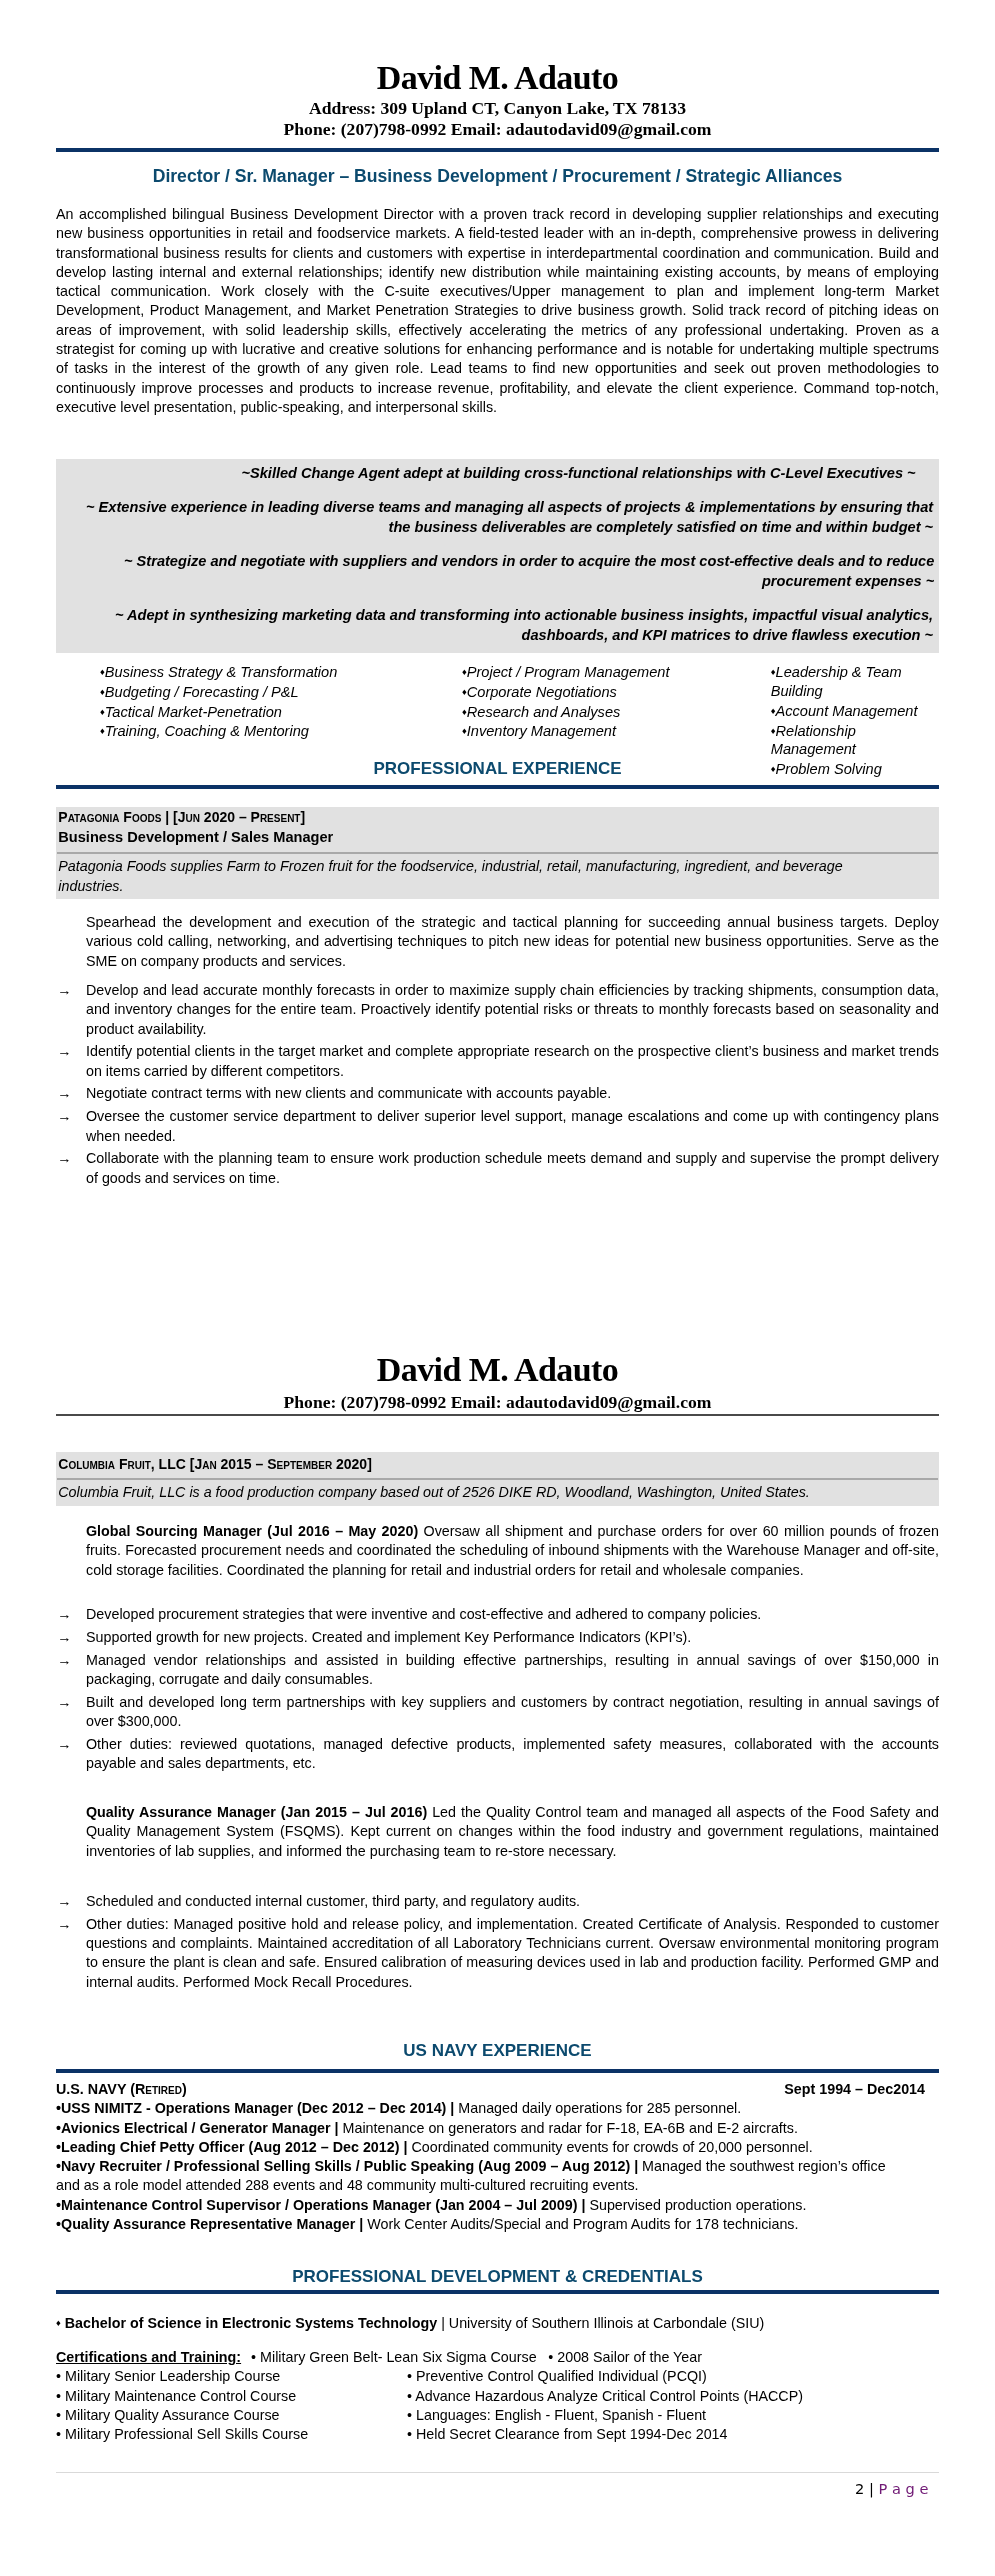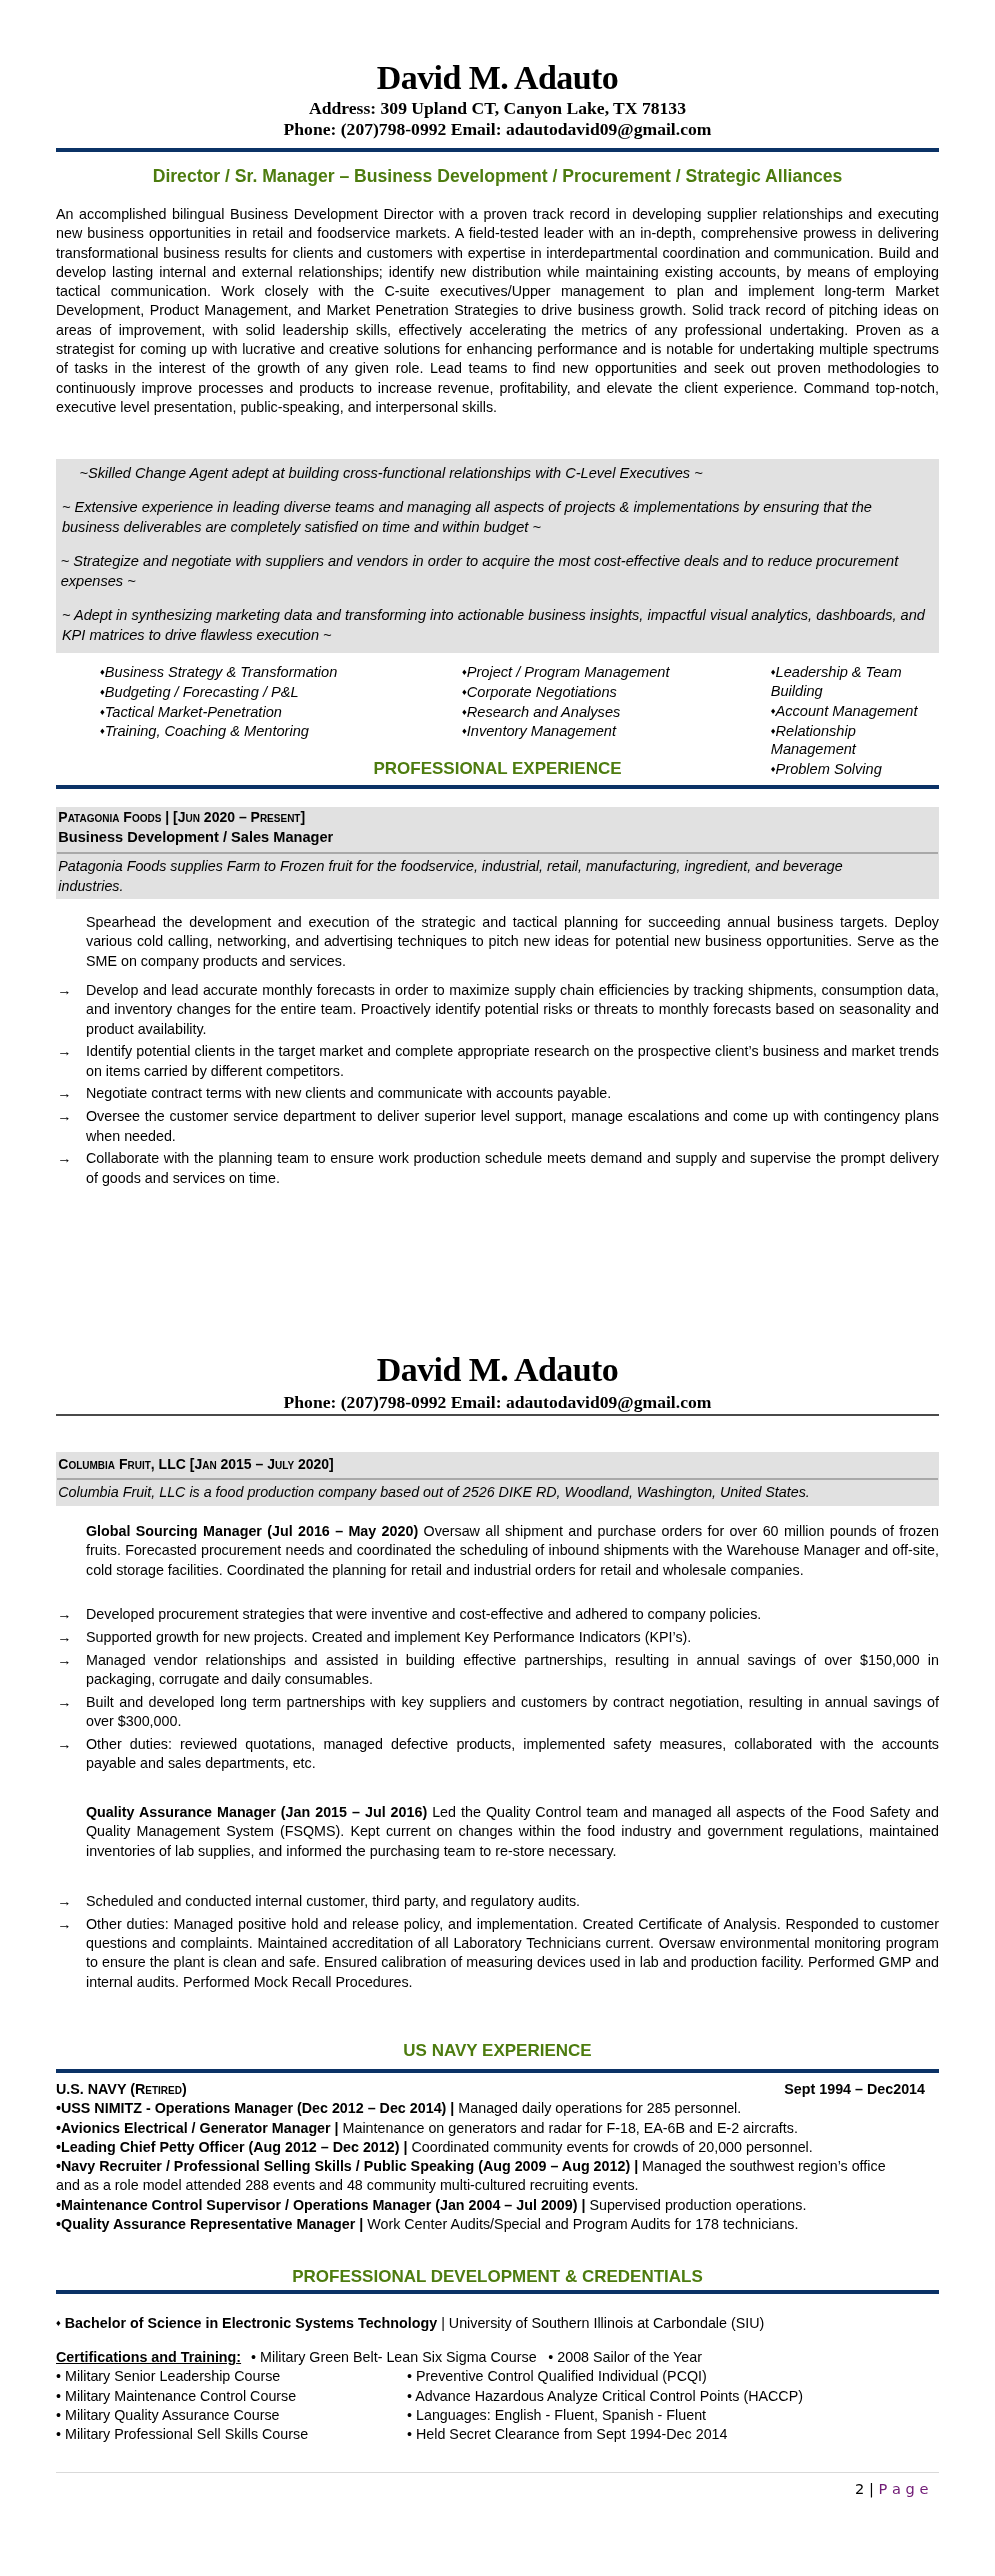--- a/index.html
+++ b/index.html
@@ -28,36 +28,36 @@
     font-weight: bold;
     font-size: 17.6px;
     text-align: center;
     line-height: 21px;
   }
   .rule-blue { height: 3.5px; background: #0b3266; }
   .rule-gray { height: 2.3px; background: #4a4a4a; }
   .rule-light { height: 2.3px; background: #a8a8a8; }
 
   .section-title {
-    color: #4d7c0f;
+    color: #0c4a6e;
     font-weight: bold;
     text-align: center;
     font-size: 17px;
     line-height: 20px;
   }
   .para {
     font-size: 14.3px;
     line-height: 19.3px;
     text-align: justify;
   }
   .shade { background: #e1e1e1; }
   .tagline {
     font-style: italic;
-    font-weight: normal;
-    text-align: left;
+    font-weight: bold;
+    text-align: right;
     font-size: 14.6px;
     line-height: 20px;
   }
   .skills { display: flex; }
   .skill-col { font-style: italic; font-size: 14.6px; line-height: 19px; margin-left: 44px; }
   .skill-col .item::before { content: "\2666 "; font-size: 9.4px; vertical-align: 1.8px; }
 
   .company-head {
     font-weight: bold;
     font-size: 14px;
@@ -150,21 +150,21 @@
   <li><span class="arrow">→</span><span>Collaborate with the planning team to ensure work production schedule meets demand and supply and supervise the prompt delivery of goods and services on time.</span></li>
 </ul>
 
 <div class="page" style="top:1351px;">
   <div class="name">David M. Adauto</div>
   <div class="contact" style="margin-top:3.5px;">Phone: (207)798-0992 Email: adautodavid09@gmail.com</div>
 </div>
 <div class="page rule-gray" style="top:1414px; height:1.8px;"></div>
 
 <div class="page shade" style="top:1452px; height:54px;">
-  <div class="company-head" style="padding-top:2.3px;">Columbia Fruit, LLC [Jan 2015 – July 2020]</div>
+  <div class="company-head" style="padding-top:2.3px;">Columbia Fruit, LLC [Jan 2015 – September 2020]</div>
   <div class="rule-light" style="margin:3.5px 1.2px 2.3px 1.2px;"></div>
   <div class="company-desc">Columbia Fruit, LLC is a food production company based out of 2526 DIKE RD, Woodland, Washington, United States.</div>
 </div>
 
 <div class="page para" style="top:1522px; padding-left:30px;"><b>Global Sourcing Manager (Jul 2016 – May 2020)</b><span> Oversaw all shipment and purchase orders for over 60 million pounds of frozen fruits. Forecasted procurement needs and coordinated the scheduling of inbound shipments with the Warehouse Manager and off-site, cold storage facilities. Coordinated the planning for retail and industrial orders for retail and wholesale companies.</span></div>
 
 <ul class="page bullets" style="top:1605px;">
   <li><span class="arrow">→</span><span>Developed procurement strategies that were inventive and cost-effective and adhered to company policies.</span></li>
   <li><span class="arrow">→</span><span>Supported growth for new projects. Created and implement Key Performance Indicators (KPI’s).</span></li>
   <li><span class="arrow">→</span><span>Managed vendor relationships and assisted in building effective partnerships, resulting in annual savings of over $150,000 in packaging, corrugate and daily consumables.</span></li>

